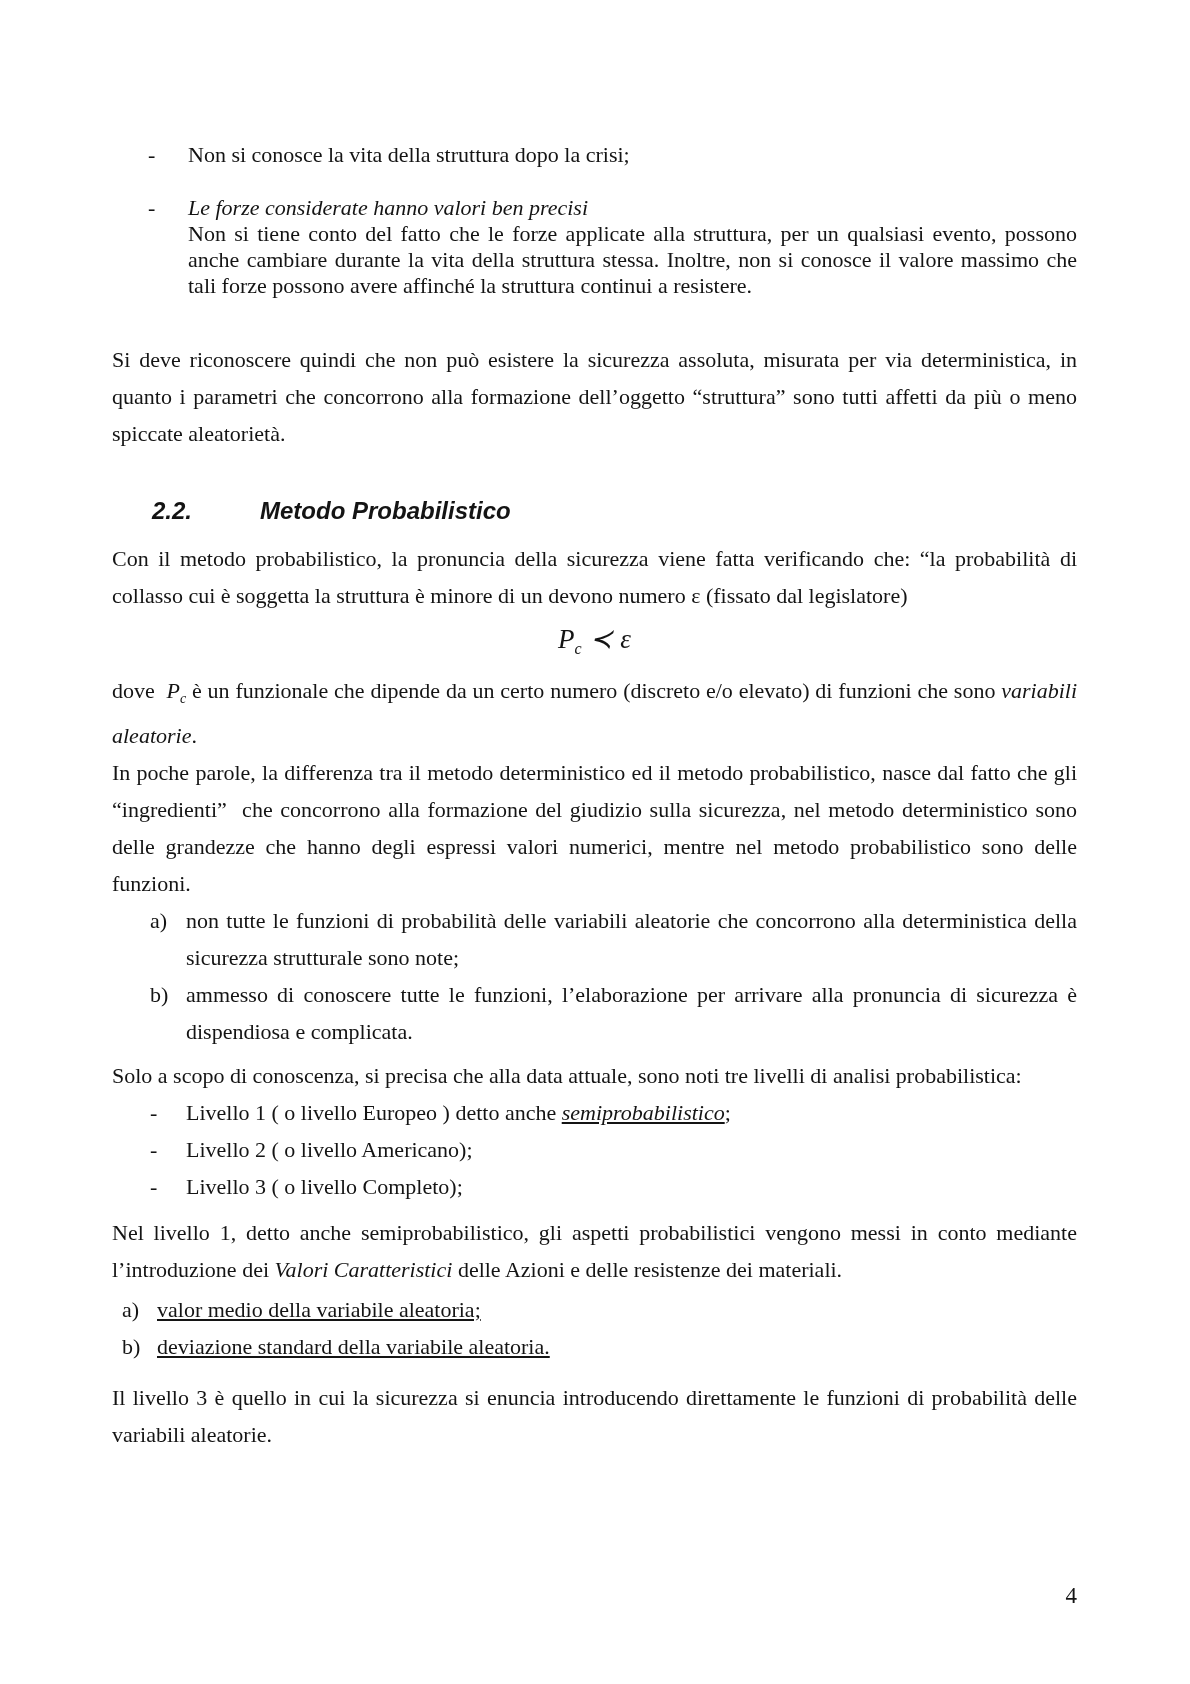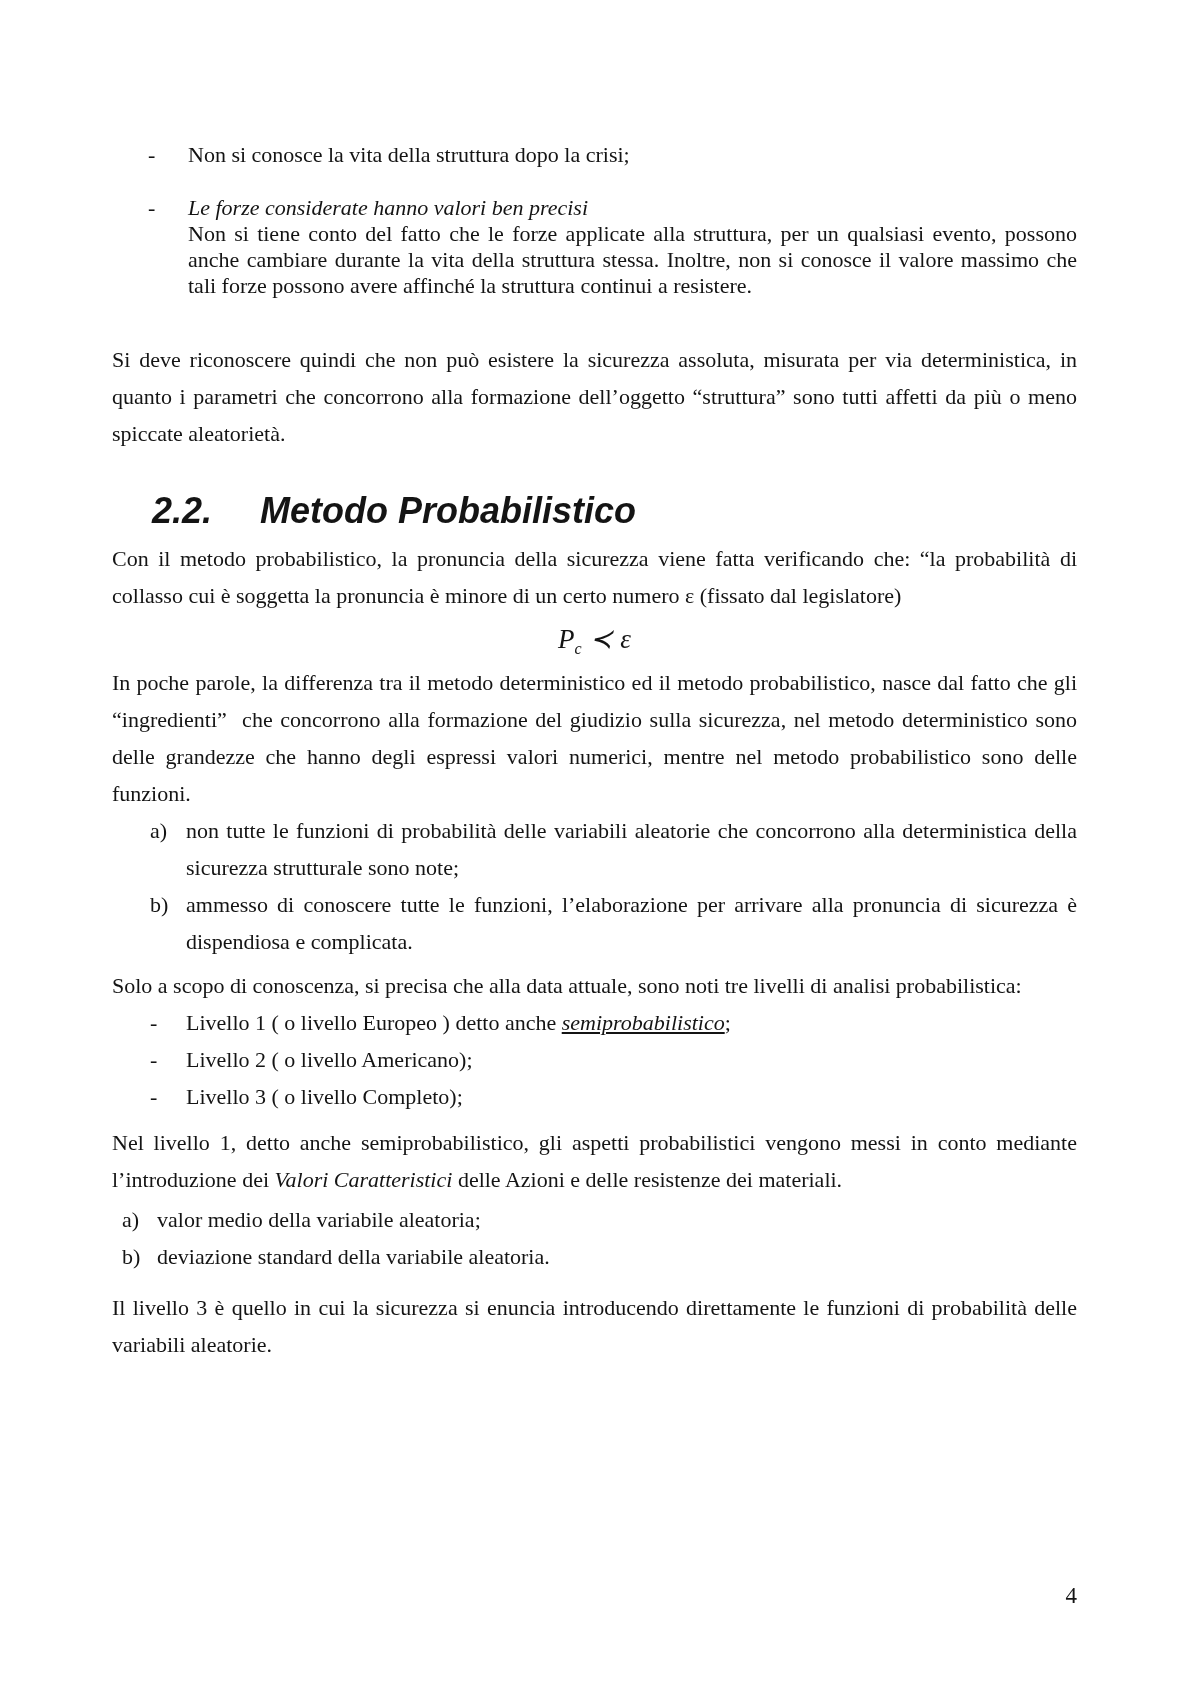--- a/index.html
+++ b/index.html
@@ -15,34 +15,34 @@
   .intro-item .content { flex: 1; text-align: justify; }
   .intro-item .title { display: block; font-style: italic; }
   .intro-item + .intro-item { margin-top: 27px; }
   
   .para { line-height: 37px; text-align: justify; margin: 0; }
   .mt-para { margin-top: 42px; }
   
   .heading {
     display: flex; margin: 42px 0 12px; padding-left: 40px;
     font-family: "Liberation Sans", sans-serif; font-weight: bold; font-style: italic;
-    font-size: 36px; line-height: 34px;
+    font-size: 24px; line-height: 34px;
   }
   .heading .num { flex: 0 0 108px; }
   
   .formula { text-align: center; height: 46px; line-height: 46px; font-style: italic; font-size: 27px; margin: 2px 0; }
   .formula .f-sub { font-size: 16px; }
   .formula .f-rel { padding: 0 8px; }
   
   .list .item { display: flex; line-height: 37px; padding-left: 38px; }
   .list .marker { flex: 0 0 36px; }
   .list .content { flex: 1; text-align: justify; }
   .list2 .item { display: flex; line-height: 37px; padding-left: 10px; }
   .list2 .marker { flex: 0 0 35px; }
-  .list2 .content { flex: 1; }
+  .list2 .content { flex: 1; text-decoration: underline; }
   .em { font-style: italic; }
   .em-u { font-style: italic; text-decoration: underline; }
   .var { font-style: italic; }
   .var sub { font-size: 14px; }
   .pagenum { position: absolute; right: 113px; top: 1581px; font-size: 23px; line-height: 30px; }
 </style>
 </head>
 <body>
 
 <div class="page">
@@ -58,24 +58,25 @@
     </div>
   </div>
 
   <p class="para mt-para">Si deve riconoscere quindi che non può esistere la sicurezza assoluta, misurata per via deterministica, in quanto i parametri che concorrono alla formazione dell’oggetto “struttura” sono tutti affetti da più o meno spiccate aleatorietà.</p>
 
   <div class="heading">
     <span class="num">2.2.</span>
     <span>Metodo Probabilistico</span>
   </div>
 
-  <p class="para">Con il metodo probabilistico, la pronuncia della sicurezza viene fatta verificando che: “la probabilità di collasso cui è soggetta la pronuncia è minore di un certo numero ε (fissato dal legislatore)</p>
+  <p class="para">Con il metodo probabilistico, la pronuncia della sicurezza viene fatta verificando che: “la probabilità di collasso cui è soggetta la struttura è minore di un devono numero ε (fissato dal legislatore)</p>
 
   <div class="formula"><span>P</span><sub class="f-sub">c</sub><span class="f-rel">≺</span><span>ε</span></div>
 
+  <p class="para" style="margin-top:10px"><span>dove&nbsp; </span><span class="var"><span>P</span><sub>c</sub></span><span> è un funzionale che dipende da un certo numero (discreto e/o elevato) di funzioni che sono </span><span class="em">variabili aleatorie</span><span>.</span></p>
 
   <p class="para">In poche parole, la differenza tra il metodo deterministico ed il metodo probabilistico, nasce dal fatto che gli “ingredienti”&nbsp; che concorrono alla formazione del giudizio sulla sicurezza, nel metodo deterministico sono delle grandezze che hanno degli espressi valori numerici, mentre nel metodo probabilistico sono delle funzioni.</p>
 
 
   <div class="list">
     <div class="item">
       <span class="marker">a)</span>
       <span class="content">non tutte le funzioni di probabilità delle variabili aleatorie che concorrono alla deterministica della sicurezza strutturale sono note;</span>
     </div>
     <div class="item">

